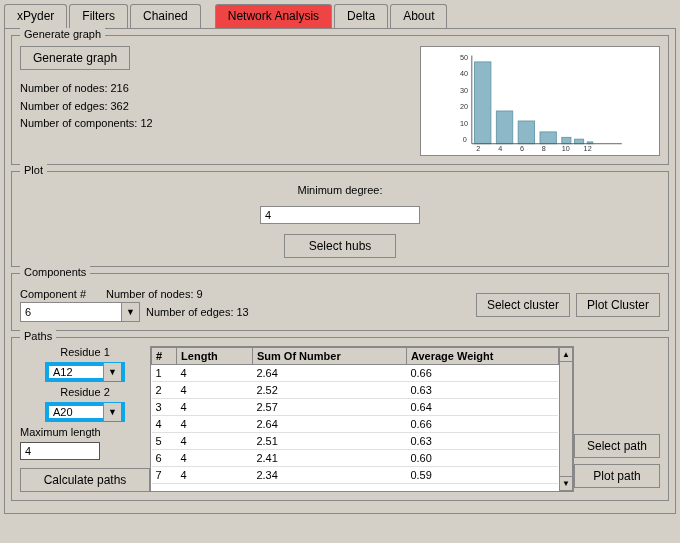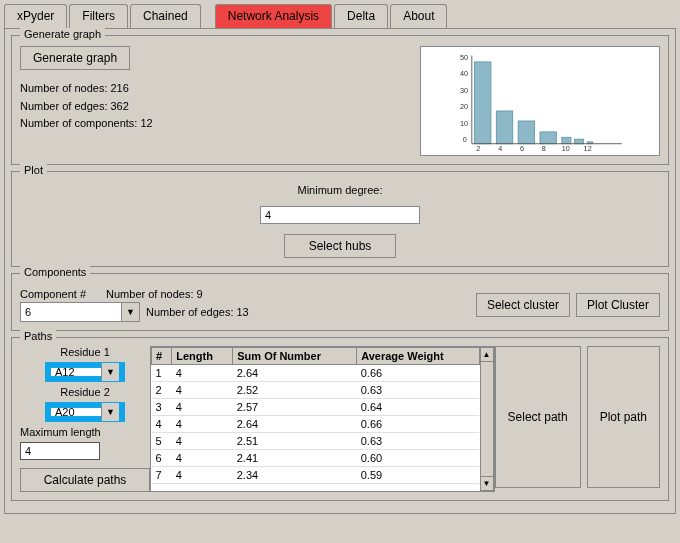--- a/index.html
+++ b/index.html
@@ -163,21 +163,21 @@
       width: 130px;
     }
     .residue-label {
       font-size: 11px;
       text-align: center;
     }
     .residue-select-wrapper {
       display: flex;
       align-items: center;
       background: white;
-      border: 6px solid #0ea5e9;
+      border: 4px solid #0ea5e9;
       height: 20px;
       width: 80px;
       margin: 0 auto;
     }
     .residue-select-val {
       flex: 1;
       padding: 0 4px;
       font-size: 11px;
     }
     .residue-dropdown-arrow {
@@ -257,21 +257,21 @@
       border-top: 1px solid #888;
       display: flex;
       align-items: center;
       justify-content: center;
       cursor: pointer;
       font-size: 8px;
       margin-top: auto;
     }
     .paths-right-btns {
       display: flex;
-      flex-direction: row;
+      flex-direction: column;
       gap: 6px;
       justify-content: flex-end;
       padding-bottom: 4px;
     }
     .path-action-btn {
       padding: 4px 12px;
       background: #d4d0c8;
       border: 1px solid #888;
       cursor: pointer;
       font-size: 12px;

